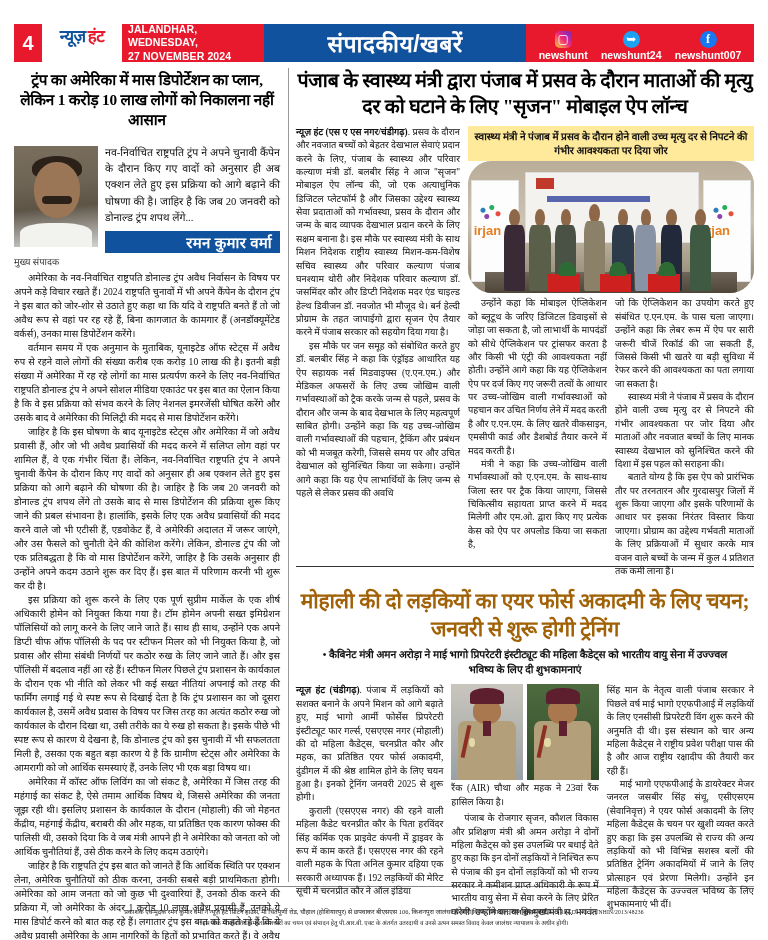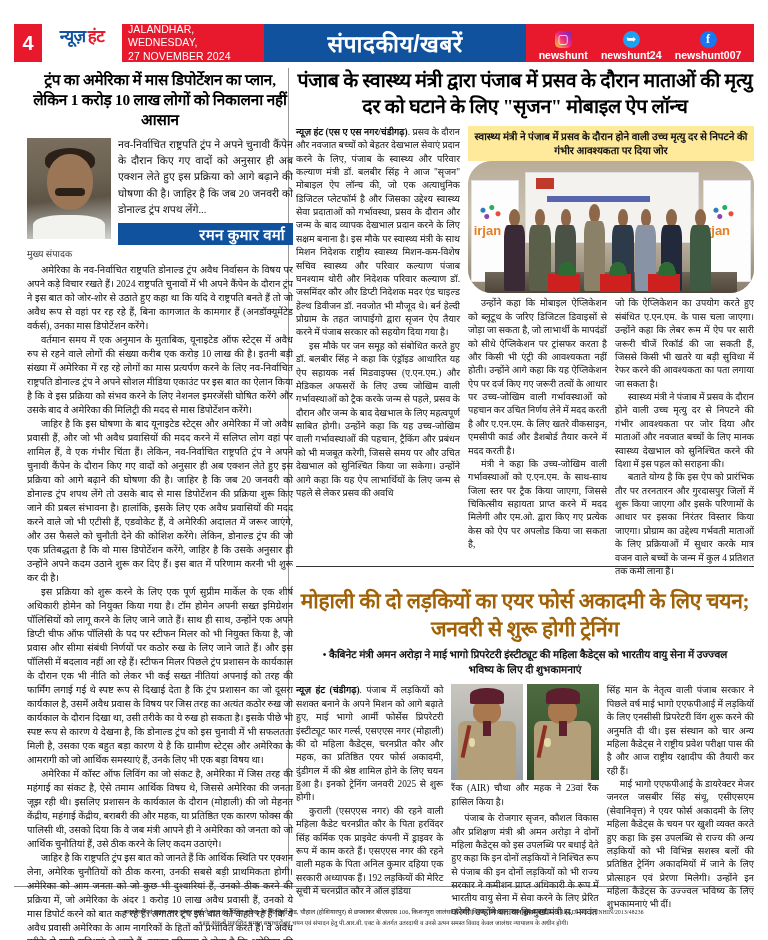--- a/index.html
+++ b/index.html
@@ -30,21 +30,21 @@
   }
   .mh-logo .lg1{color:#10529E;font-weight:bold;font-size:17px;letter-spacing:-.5px;
     font-family:"Liberation Sans","DejaVu Sans",sans-serif;}
   .mh-logo .lg2{color:#E8192C;font-weight:bold;font-size:17px;letter-spacing:-.5px;margin-left:2px;
     font-family:"Liberation Sans","DejaVu Sans",sans-serif;}
   .mh-date{
     background:#E8192C;color:#fff;flex:0 0 142px;
     display:flex;flex-direction:column;justify-content:center;
     padding-left:6px;box-sizing:border-box;
     font-family:"Liberation Sans","DejaVu Sans",sans-serif;
-    font-weight:normal;font-size:10.5px;line-height:1.28;letter-spacing:.1px;
+    font-weight:bold;font-size:10.5px;line-height:1.28;letter-spacing:.1px;
   }
   .mh-section{
     background:#10529E;color:#fff;flex:1 1 auto;
     display:flex;align-items:center;justify-content:center;
     font-family:"Liberation Sans","DejaVu Sans",sans-serif;
     font-weight:bold;font-size:23px;letter-spacing:.4px;
   }
   .mh-social{
     background:#E8192C;flex:0 0 228px;
     display:flex;align-items:flex-end;justify-content:space-around;
@@ -63,26 +63,26 @@
   .soc .handle{
     color:#fff;font-family:"Liberation Sans","DejaVu Sans",sans-serif;
     font-weight:bold;font-size:10.5px;
   }
 
   
   .vrule{position:absolute;width:1px;background:#999;}
   .hrule{position:absolute;height:1px;background:#444;}
 
   
-  .edit-col{position:absolute;left:27px;top:70px;width:266px;height:812px;}
+  .edit-col{position:absolute;left:14px;top:70px;width:266px;height:812px;}
   .edit-head{
     text-align:center;font-weight:bold;font-size:15.3px;line-height:1.32;
     letter-spacing:-.2px;color:#000;
   }
-  .edit-photo-wrap{margin-top:6px;}
+  .edit-photo-wrap{margin-top:14px;}
   .edit-photo{
     float:left;width:84px;height:101px;margin:1px 7px 2px 0;
     background:linear-gradient(175deg,#7a6f5e 0%,#6d6354 38%,#5d5446 60%,#cfcfcf 99%);
     position:relative;overflow:hidden;
   }
   .edit-photo .face{
     position:absolute;left:20px;top:16px;width:46px;height:56px;border-radius:48%;
     background:#9a7656;
   }
   .edit-photo .hair{

